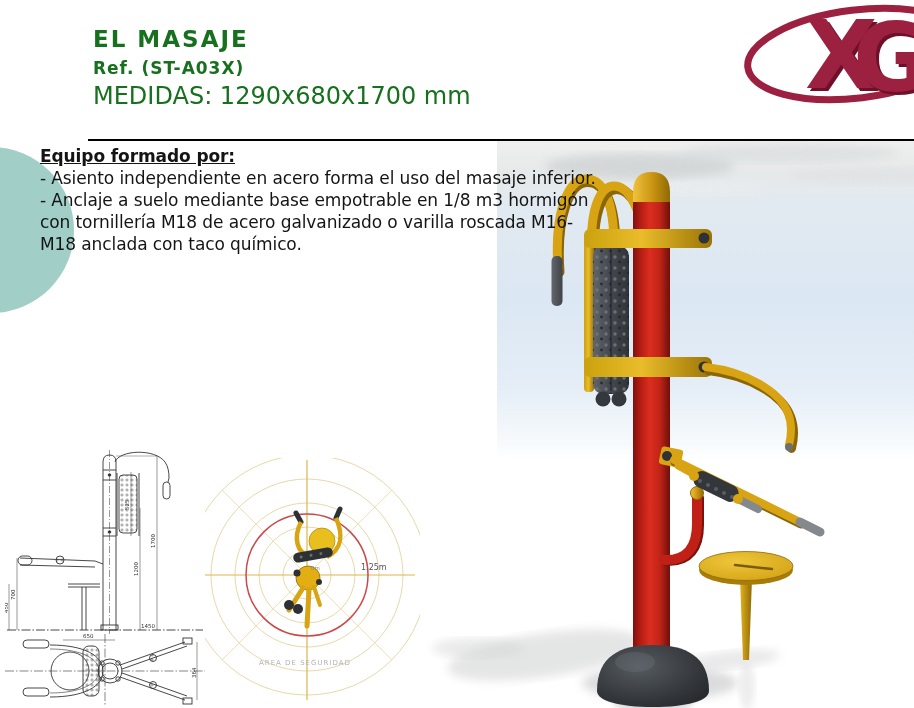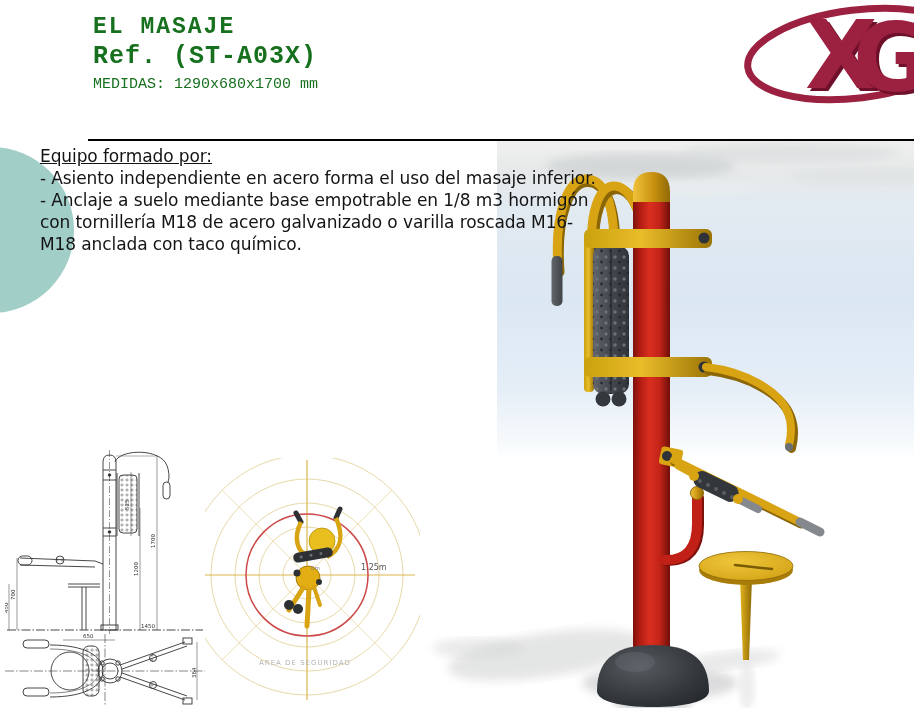--- a/index.html
+++ b/index.html
@@ -3,32 +3,32 @@
 <meta charset="utf-8">
 <style>
   html,body{margin:0;padding:0;background:#ffffff;}
   #page{position:relative;width:914px;height:708px;overflow:hidden;background:#fff;
         font-family:"DejaVu Sans",sans-serif;}
   .abs{position:absolute;}
   
   #teal-circle{left:-92px;top:147px;width:166px;height:166px;border-radius:50%;
                background:var(--teal-circle);z-index:0;}
   
-  #header{left:93px;top:12px;z-index:5;color:var(--title-green);font-family:Liberation Mono, monospace;}
+  #header{left:93px;top:24px;z-index:5;color:var(--title-green);}
   #title{font-size:23px;font-weight:700;letter-spacing:2px;line-height:30px;}
-  #reference{font-size:25px;font-weight:700;letter-spacing:1px;line-height:29px;}
-  #medidas{font-size:15px;font-weight:400;line-height:27px;}
+  #reference{font-size:17px;font-weight:700;letter-spacing:1px;line-height:29px;}
+  #medidas{font-size:24px;font-weight:400;line-height:27px;}
   
   #logo{right:0;top:0;width:175px;height:112px;z-index:4;}
   
   #rule{left:88px;top:139px;width:826px;height:2px;background:#000;z-index:3;}
   
   #description{left:40px;top:145px;width:556px;z-index:2;color:#141414;
                font-size:17px;line-height:22px;letter-spacing:-0.1px;}
-  #description .head{font-weight:400;text-decoration:underline;}
+  #description .head{font-weight:700;text-decoration:underline;}
   
   .art{z-index:1;}
   svg text{font-family:"DejaVu Sans",sans-serif;}
 </style>
 </head>
 <body>
 
 <div id="page">
 
   <div id="teal-circle" class="abs"></div>

